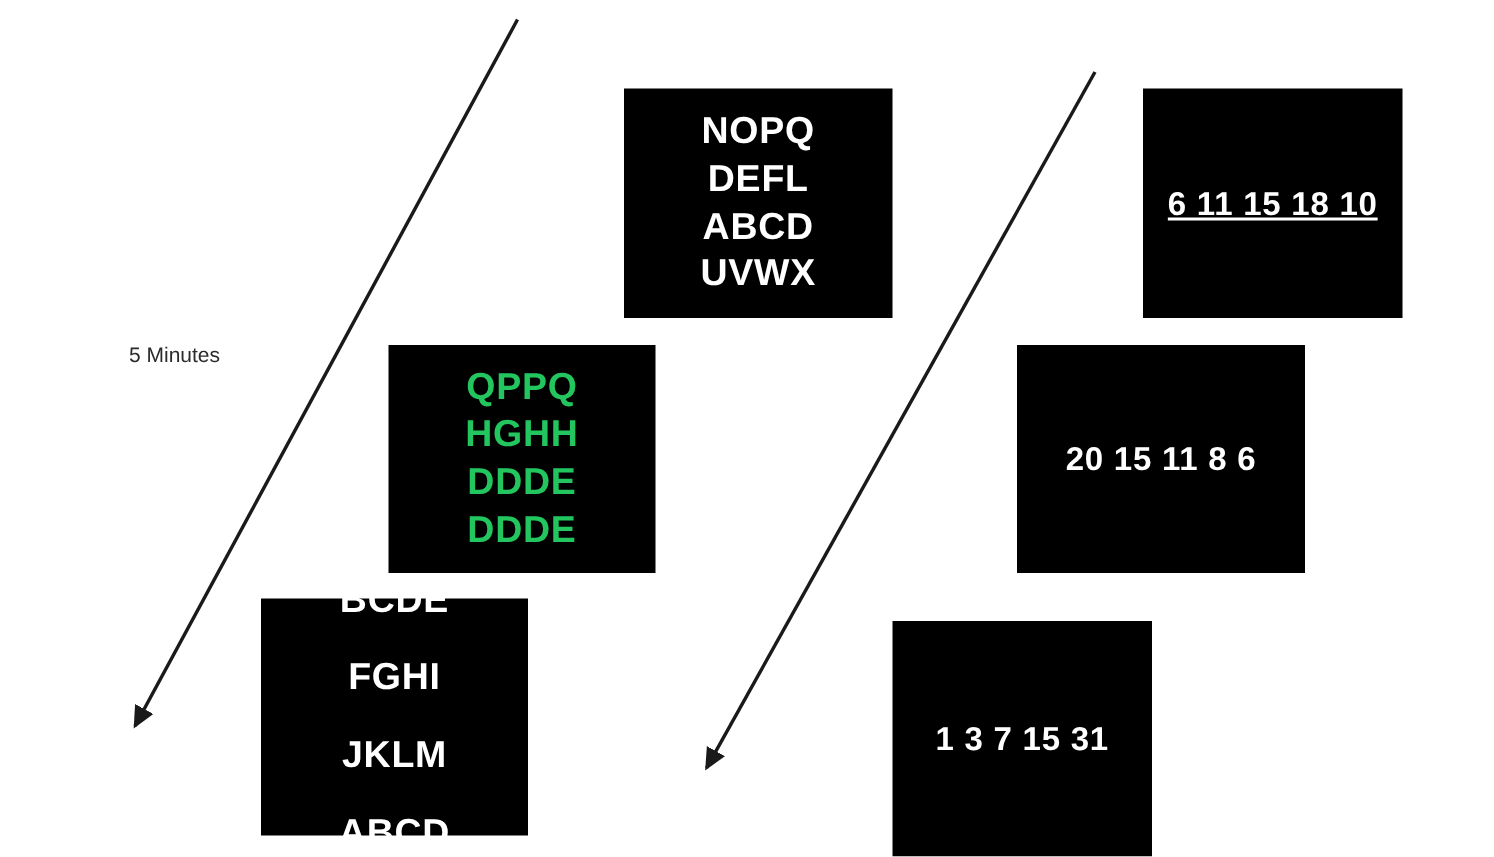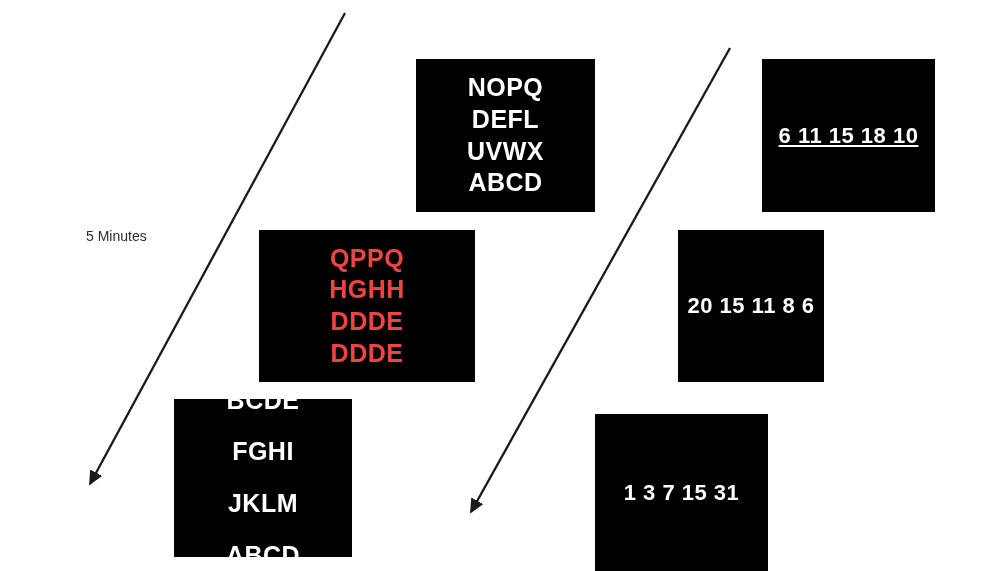--- a/index.html
+++ b/index.html
@@ -81,43 +81,43 @@
     </defs>
     <line id="arrow-0" x1="345" y1="13" x2="90" y2="484" stroke="#1a1a1a" stroke-width="2.3" marker-end="url(#arrowhead-left)"></line>
     <line id="arrow-1" x1="730" y1="48" x2="471" y2="512" stroke="#1a1a1a" stroke-width="2.3" marker-end="url(#arrowhead-right)"></line>
   </svg>
 
   <div class="duration-label" style="left:86px; top:228px;">5 Minutes</div>
 
   <div class="stim-box letters" style="left: 381px; top: 59px; width: 179px; height: 153px; background: rgb(0, 0, 0); color: rgb(255, 255, 255); margin-left: 35px;">
     <span class="stim-line">NOPQ</span>
     <span class="stim-line">DEFL</span>
+    <span class="stim-line">ABCD</span>
     <span class="stim-line">UVWX</span>
-    <span class="stim-line">ABCD</span>
   </div>
 
-  <div class="stim-box letters" style="left: 259px; top: 230px; width: 216px; height: 152px; background: rgb(0, 0, 0); color: #ef4444;">
+  <div class="stim-box letters" style="left: 259px; top: 230px; width: 178px; height: 152px; background: rgb(0, 0, 0); color: #22c55e;">
     <span class="stim-line">QPPQ</span>
     <span class="stim-line">HGHH</span>
     <span class="stim-line">DDDE</span>
     <span class="stim-line">DDDE</span>
   </div>
 
   <div class="stim-box letters" style="left: 174px; top: 399px; width: 178px; height: 158px; background: rgb(0, 0, 0); color: rgb(255, 255, 255); gap: 20px;">
     <span class="stim-line">BCDE</span>
     <span class="stim-line">FGHI</span>
     <span class="stim-line">JKLM</span>
     <span class="stim-line">ABCD</span>
   </div>
 
   <div class="stim-box digits" style="left: 762px; top: 59px; width: 173px; height: 153px; background: rgb(0, 0, 0); color: rgb(255, 255, 255); text-decoration: underline;">
     <span class="stim-line">6 11 15 18 10</span>
   </div>
 
-  <div class="stim-box digits" style="left: 678px; top: 230px; width: 146px; height: 152px; background: rgb(0, 0, 0); color: rgb(255, 255, 255);">
+  <div class="stim-box digits" style="left: 678px; top: 230px; width: 192px; height: 152px; background: rgb(0, 0, 0); color: rgb(255, 255, 255);">
     <span class="stim-line">20 15 11 8 6</span>
   </div>
 
   <div class="stim-box digits" style="left: 595px; top: 414px; width: 173px; height: 158px; background: rgb(0, 0, 0); color: rgb(255, 255, 255);">
     <span class="stim-line">1 3 7 15 31</span>
   </div>
 
 </div>
 
 </body></html>

